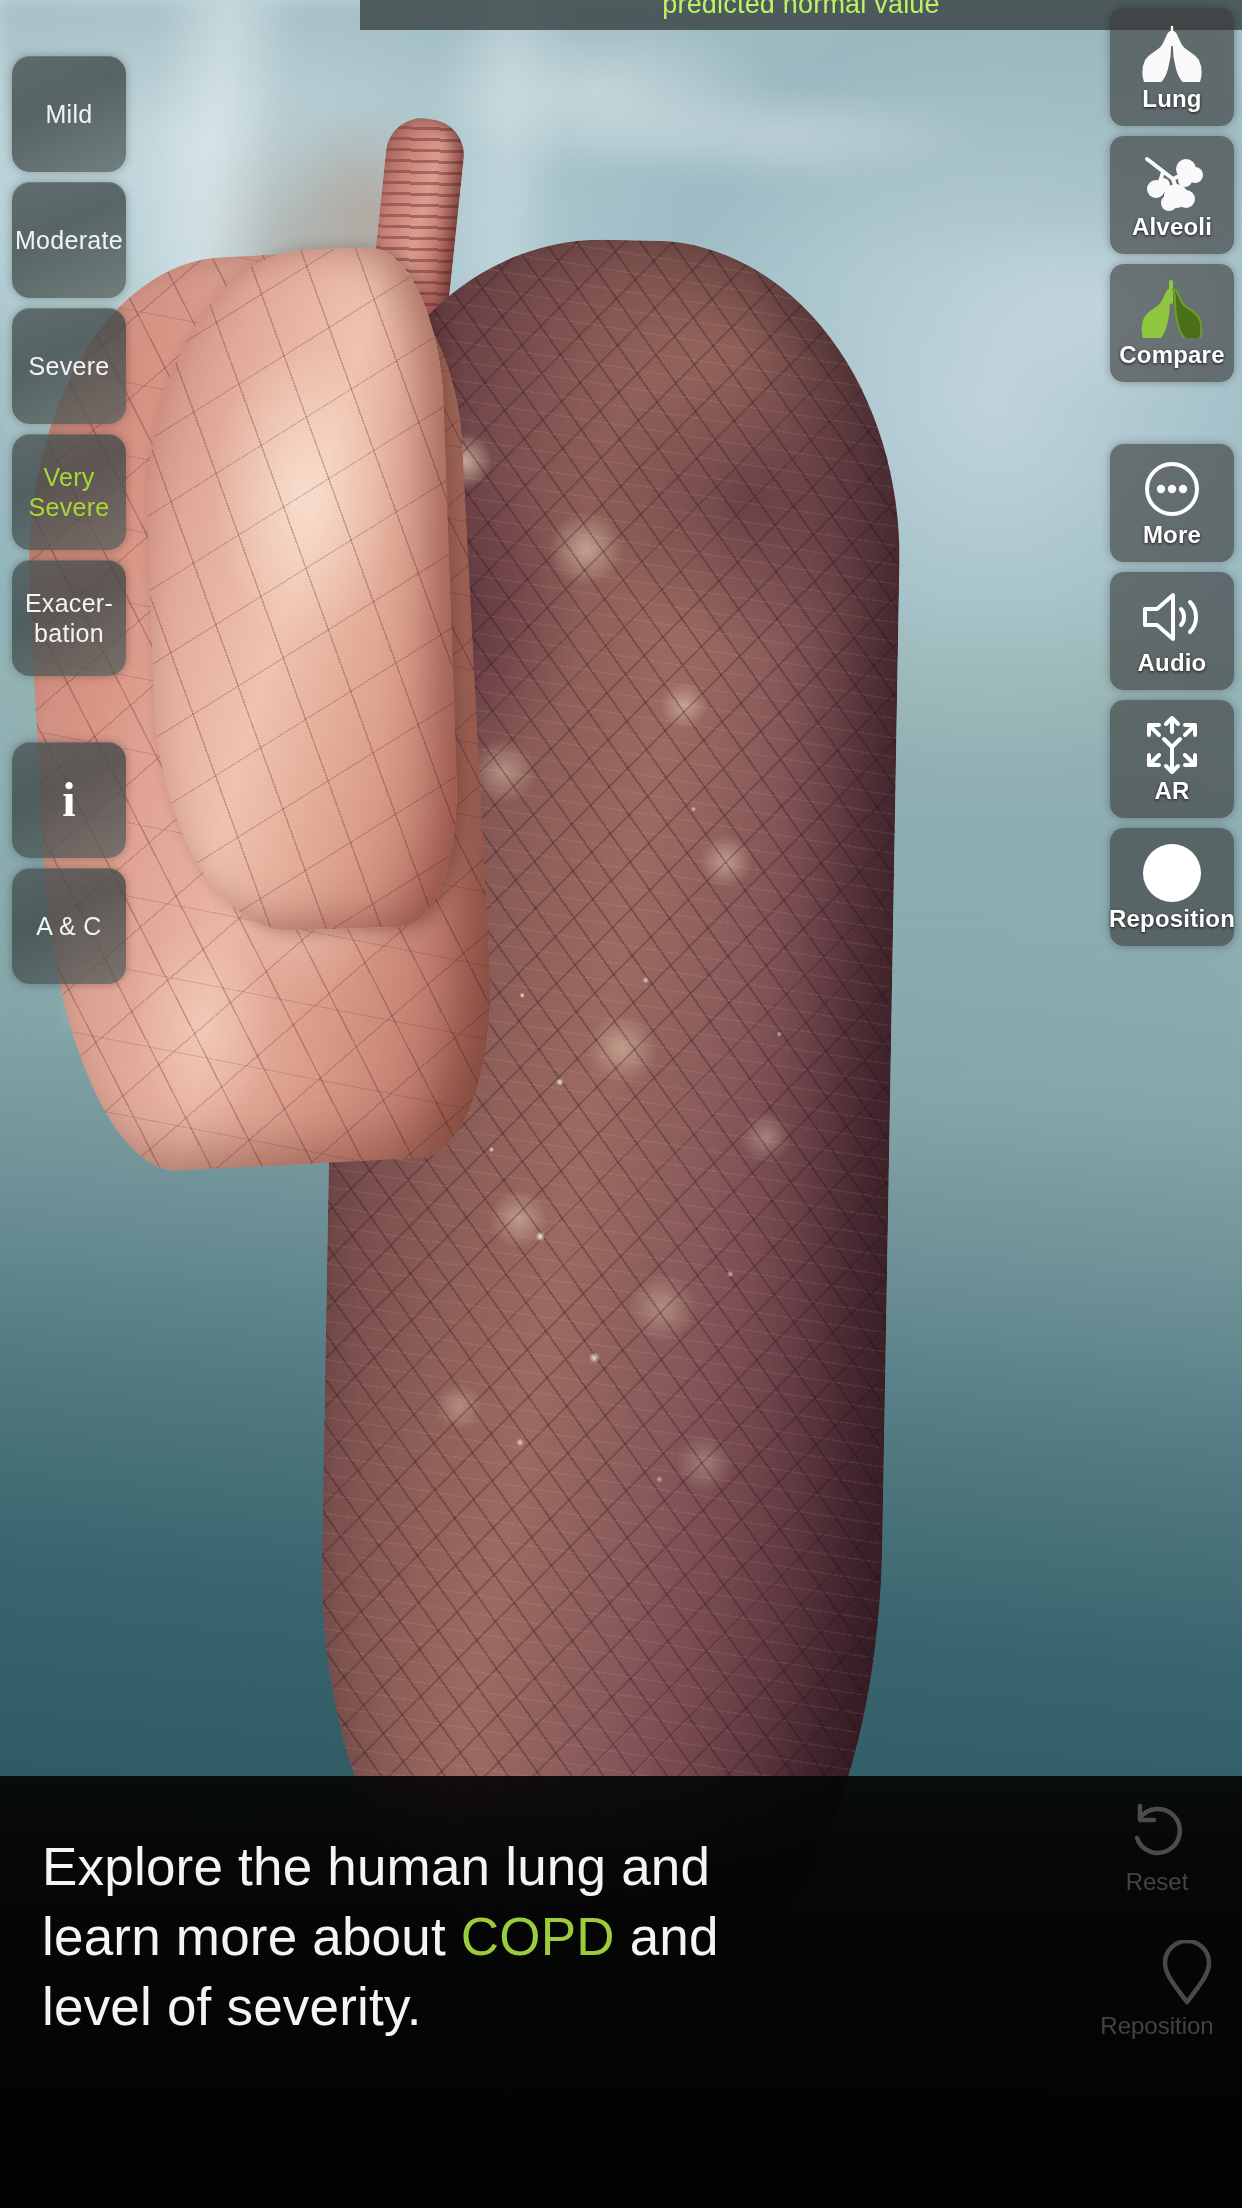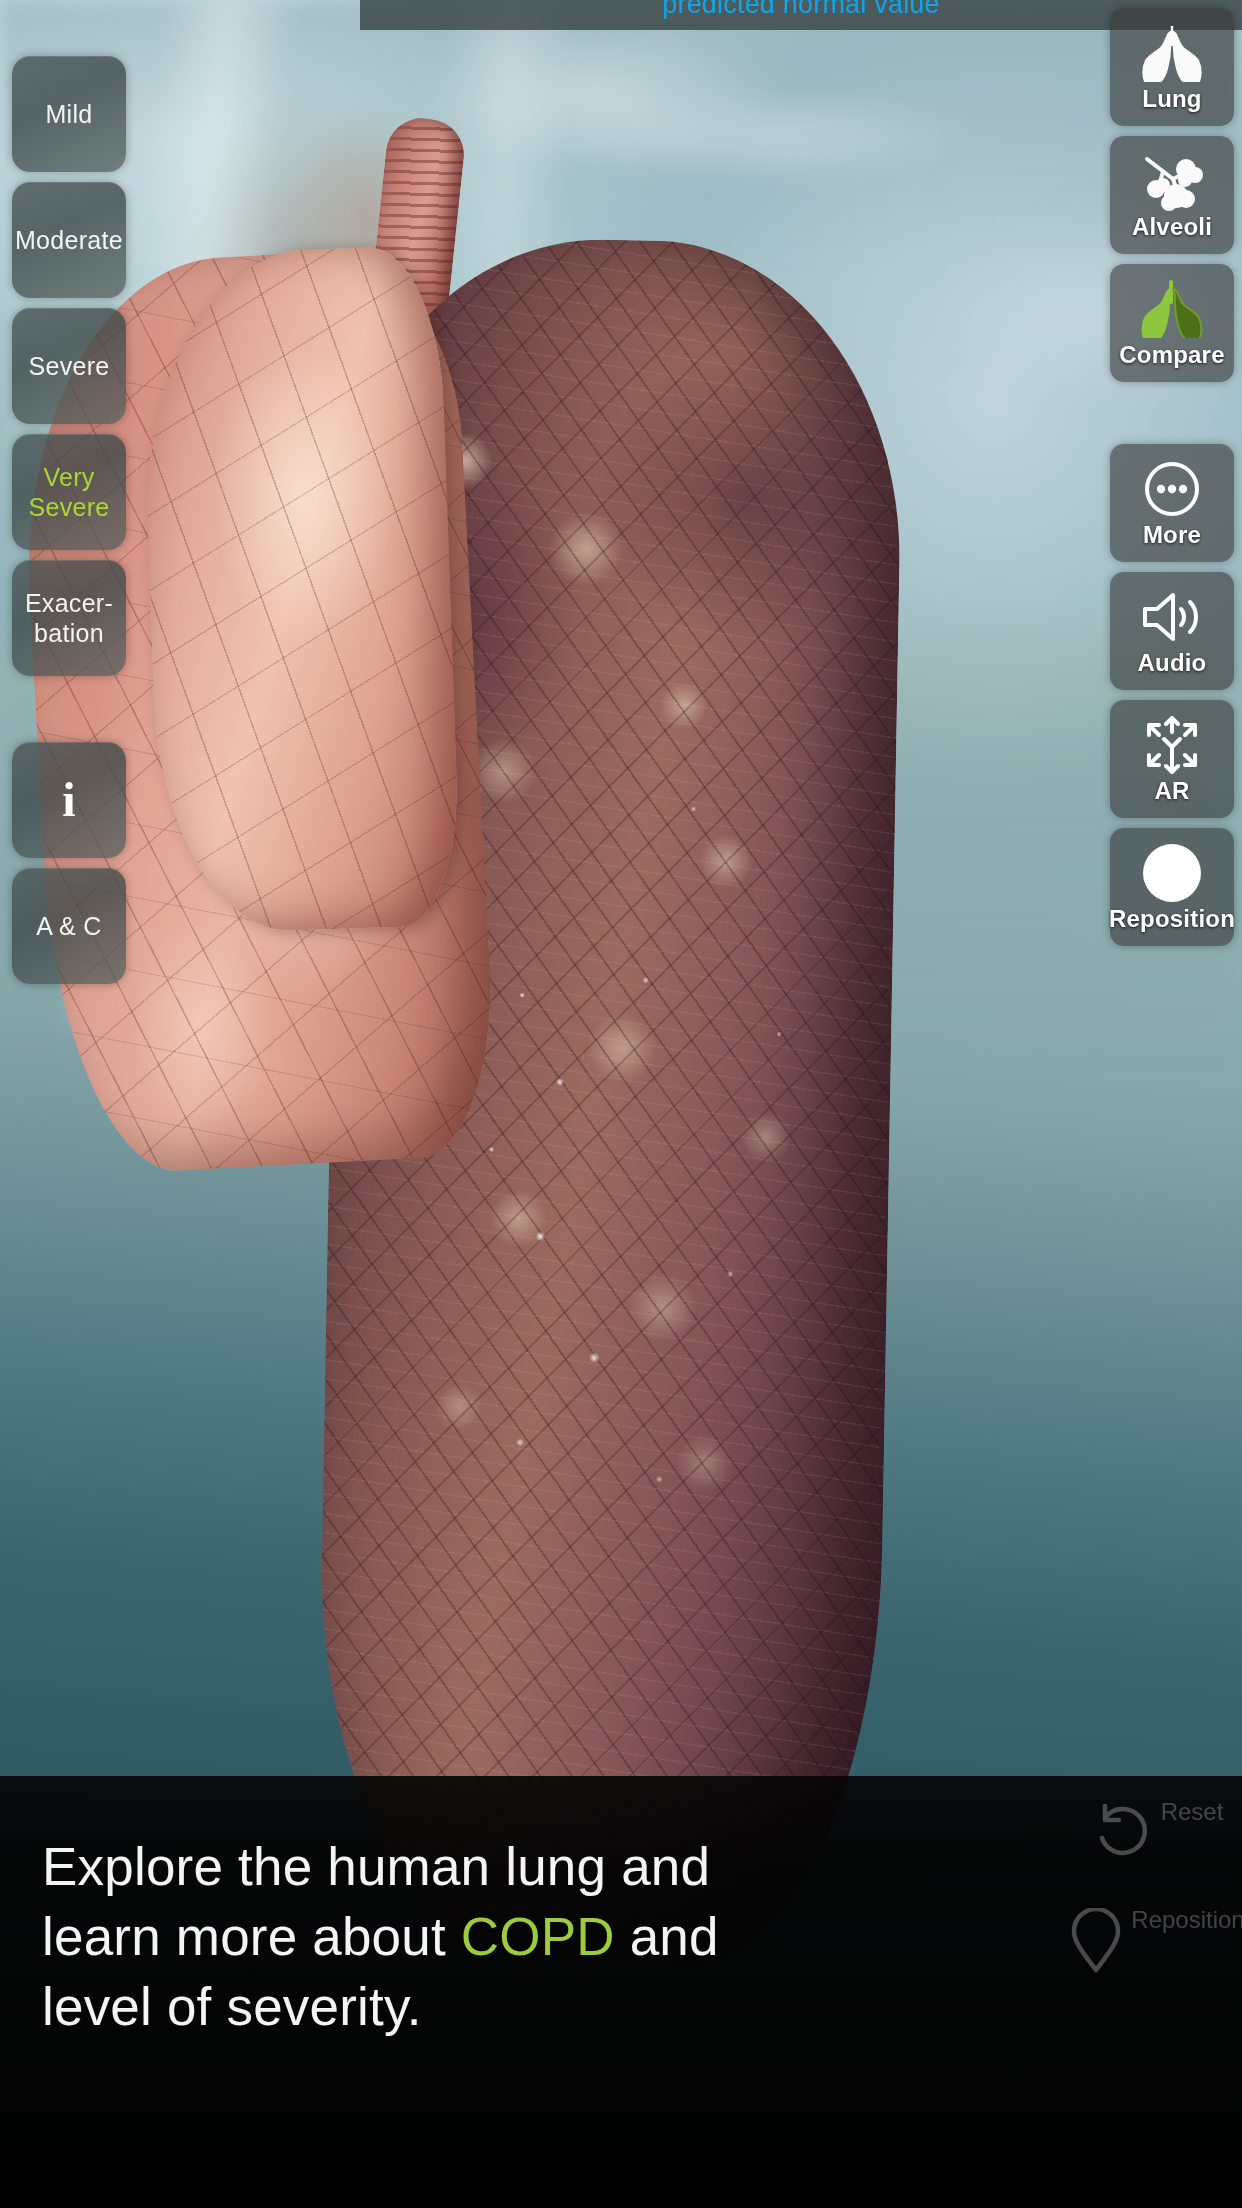--- a/index.html
+++ b/index.html
@@ -183,21 +183,21 @@
       radial-gradient(circle 5px at 72% 60%, rgba(255,255,255,.6), rgba(255,255,255,0) 68%),
       radial-gradient(circle 6px at 35% 70%, rgba(255,255,255,.7), rgba(255,255,255,0) 68%),
       radial-gradient(circle 4px at 80% 46%, rgba(255,255,255,.6), rgba(255,255,255,0) 68%),
       radial-gradient(circle 5px at 60% 72%, rgba(255,255,255,.55), rgba(255,255,255,0) 68%);
   }
 
   
   .top-banner {
     position: absolute; left: 360px; top: 0; width: 882px; height: 30px;
     background: rgba(58,68,70,.82);
-    color: #0ea5e9;
+    color: #bef264;
     font-size: 27px;
     text-align: center;
     line-height: 26px;
     letter-spacing: .2px;
     overflow: hidden;
     white-space: nowrap;
   }
   .top-banner span { position: relative; top: -9px; }
 
   
@@ -269,21 +269,21 @@
     line-height: 70px;
     font-weight: 300;
     letter-spacing: .2px;
   }
   .caption .hl { color: #9ccb3b; }
 
   .bottom-actions {
     position: absolute; right: 0; top: 24px; width: 170px;
     display: flex; flex-direction: column; align-items: center; gap: 46px;
   }
-  .bact { display: flex; flex-direction: row; align-items: flex-start; gap: 8px; cursor: pointer; user-select: none; opacity: .30; }
+  .bact { display: flex; flex-direction: column; align-items: flex-end; gap: 8px; cursor: pointer; user-select: none; opacity: .30; }
   .bact .lbl { color: #cfcfcf; font-size: 24px; line-height: 24px; }
 
   svg { display: block; }
 </style>
 </head>
 <body>
 
 <div id="app">
 
   <div class="scene"></div>

